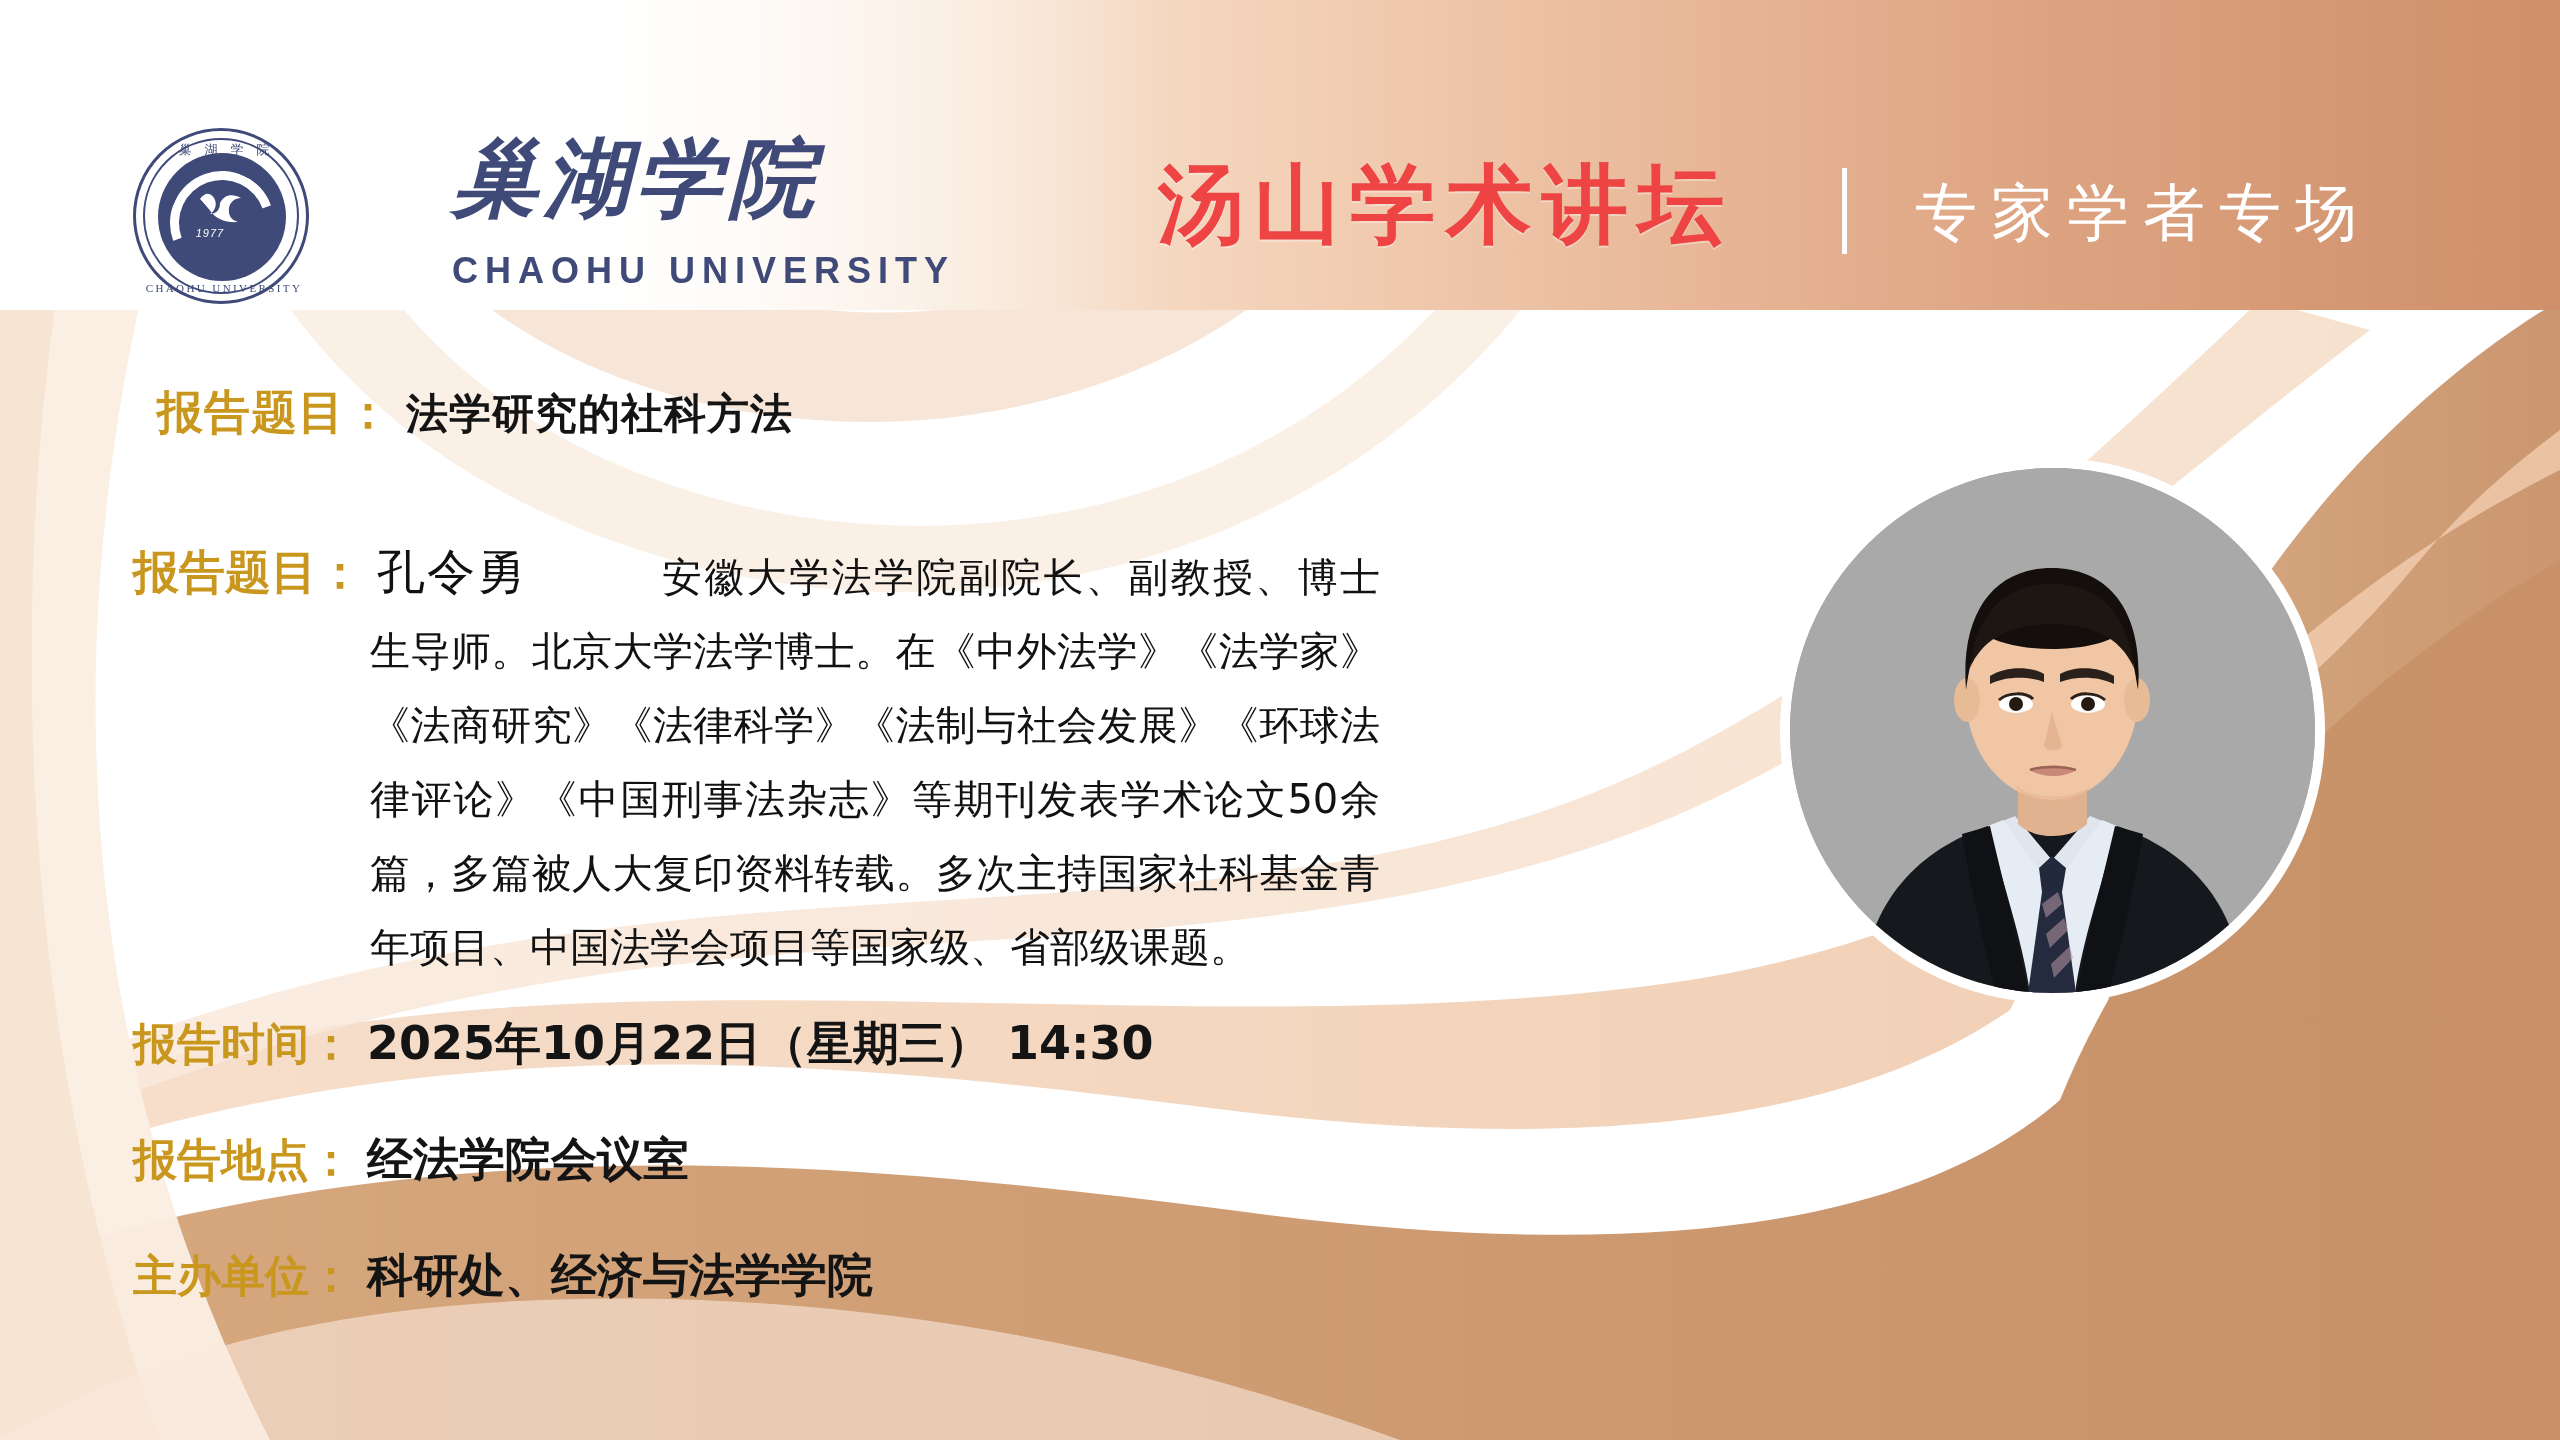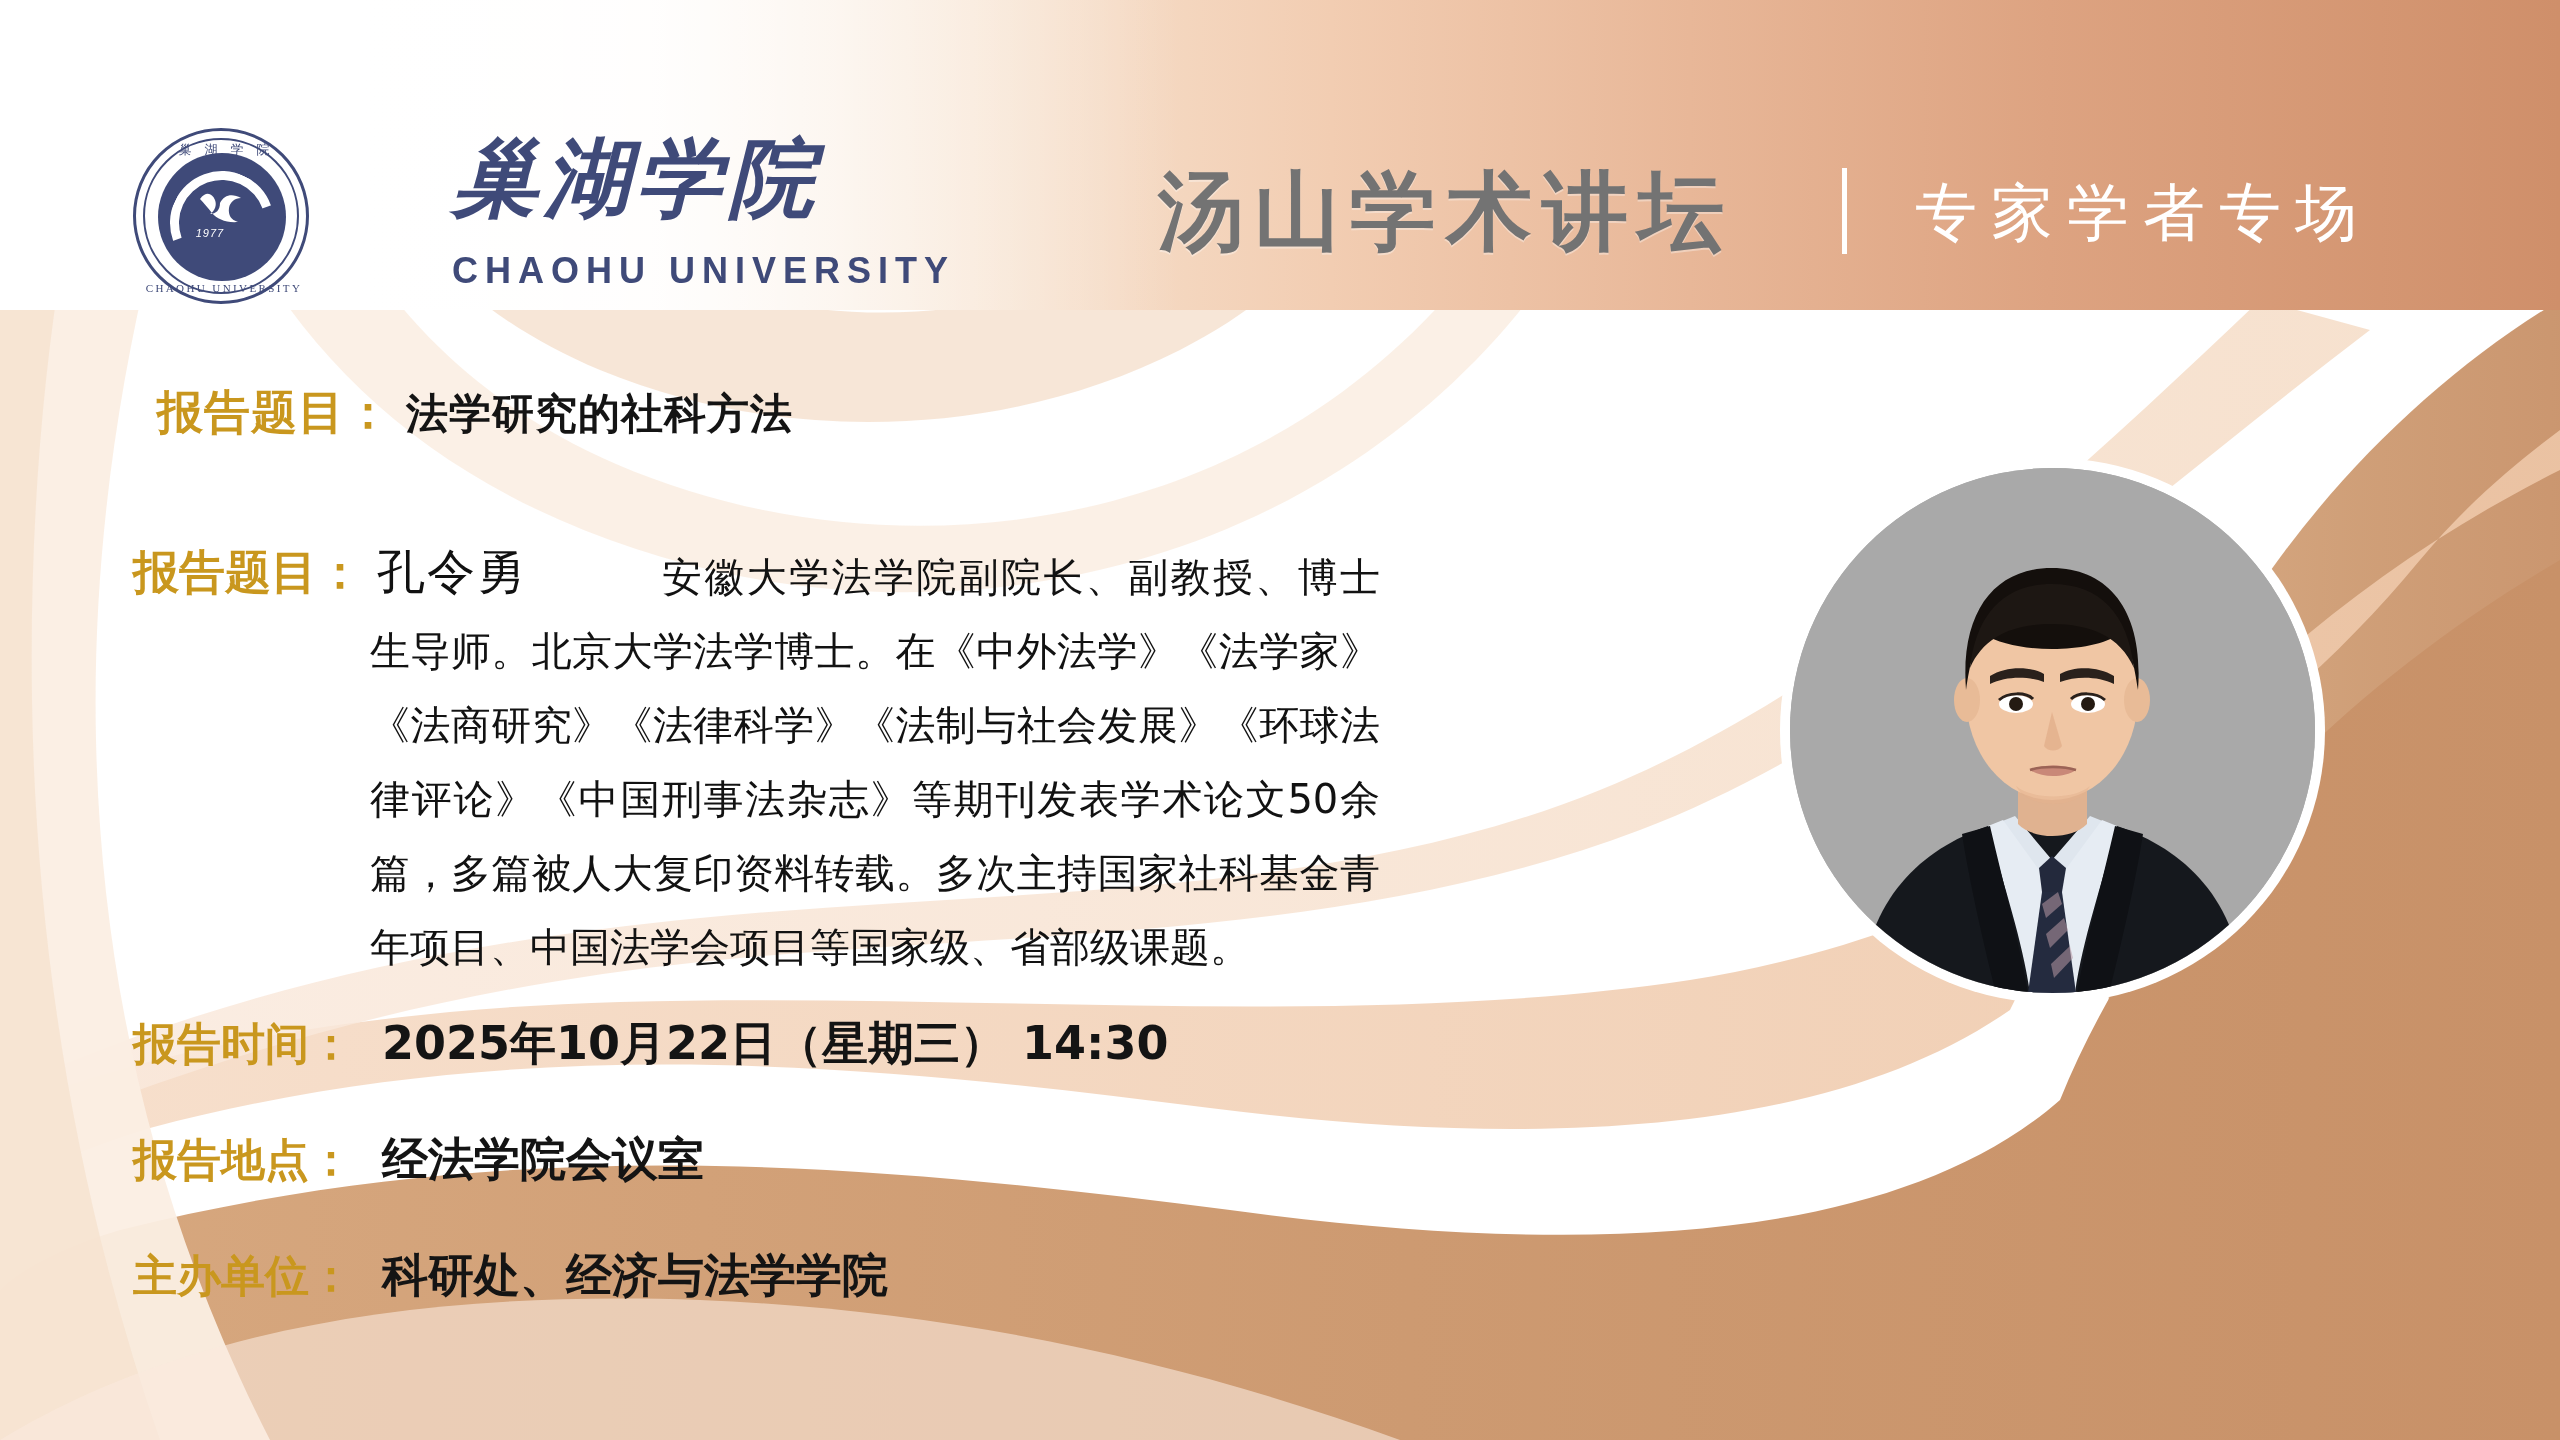--- a/index.html
+++ b/index.html
@@ -69,22 +69,22 @@
     white-space:nowrap;
   }
   .uni-en{
     position:absolute;left:452px;top:250px;
     font-size:36px;font-weight:700;color:#3f4a79;letter-spacing:7px;
     white-space:nowrap;
   }
 
   .forum-title{
     position:absolute;left:1158px;top:168px;
-    font-family:Liberation Sans, sans-serif;
-    font-size:86px;font-weight:700;color:#737373;
+    font-family:Liberation Mono, monospace;
+    font-size:86px;font-weight:700;color:#ef4444;
     letter-spacing:10px;line-height:1;white-space:nowrap;
     text-shadow:0 2px 0 rgba(255,255,255,0.35);
   }
   .forum-divider{
     position:absolute;left:1842px;top:168px;width:5px;height:86px;background:#ffffff;
   }
   .forum-sub{
     position:absolute;left:1915px;top:182px;
     font-family:Liberation Sans, sans-serif;
     font-size:62px;font-weight:400;color:#ffffff;letter-spacing:14px;
@@ -112,21 +112,21 @@
     font-family:"DejaVu Sans",sans-serif;font-size:48px;font-weight:400;
     color:#111;margin-left:14px;letter-spacing:2px;
   }
   .bio-para{
     position:absolute;left:370px;top:540px;width:1010px;
     font-family:"DejaVu Sans",sans-serif;
     font-size:40px;color:#121212;line-height:74px;
     text-align:justify;text-justify:inter-ideograph;
   }
 
-  .meta-row{position:absolute;display:flex;align-items:baseline;gap:15px;}
+  .meta-row{position:absolute;display:flex;align-items:baseline;}
   .meta-row .row-label{font-size:44px;}
   .meta-row .row-value{font-size:46px;margin-left:14px;}
   #time-row{left:133px;top:1013px;}
   #place-row{left:133px;top:1129px;}
   #host-row{left:133px;top:1245px;}
 
   .portrait{
     position:absolute;left:1790px;top:468px;width:525px;height:525px;
     border-radius:50%;overflow:hidden;background:#a8a8a8;
     box-shadow:0 0 0 10px #ffffff;

